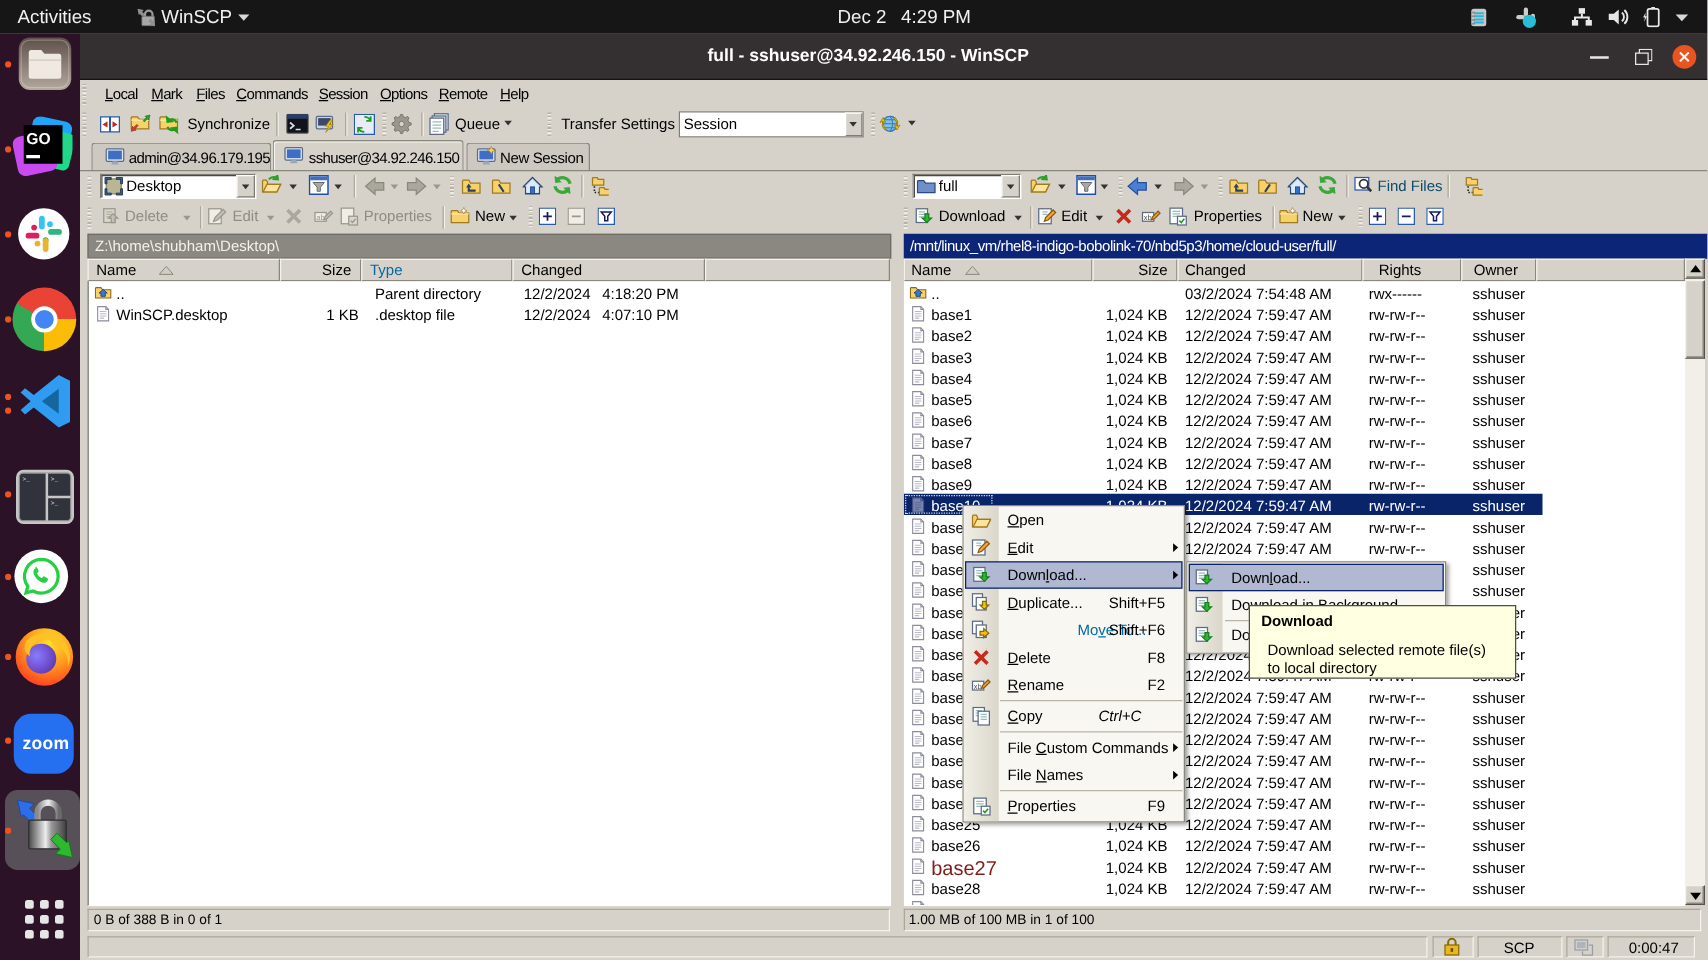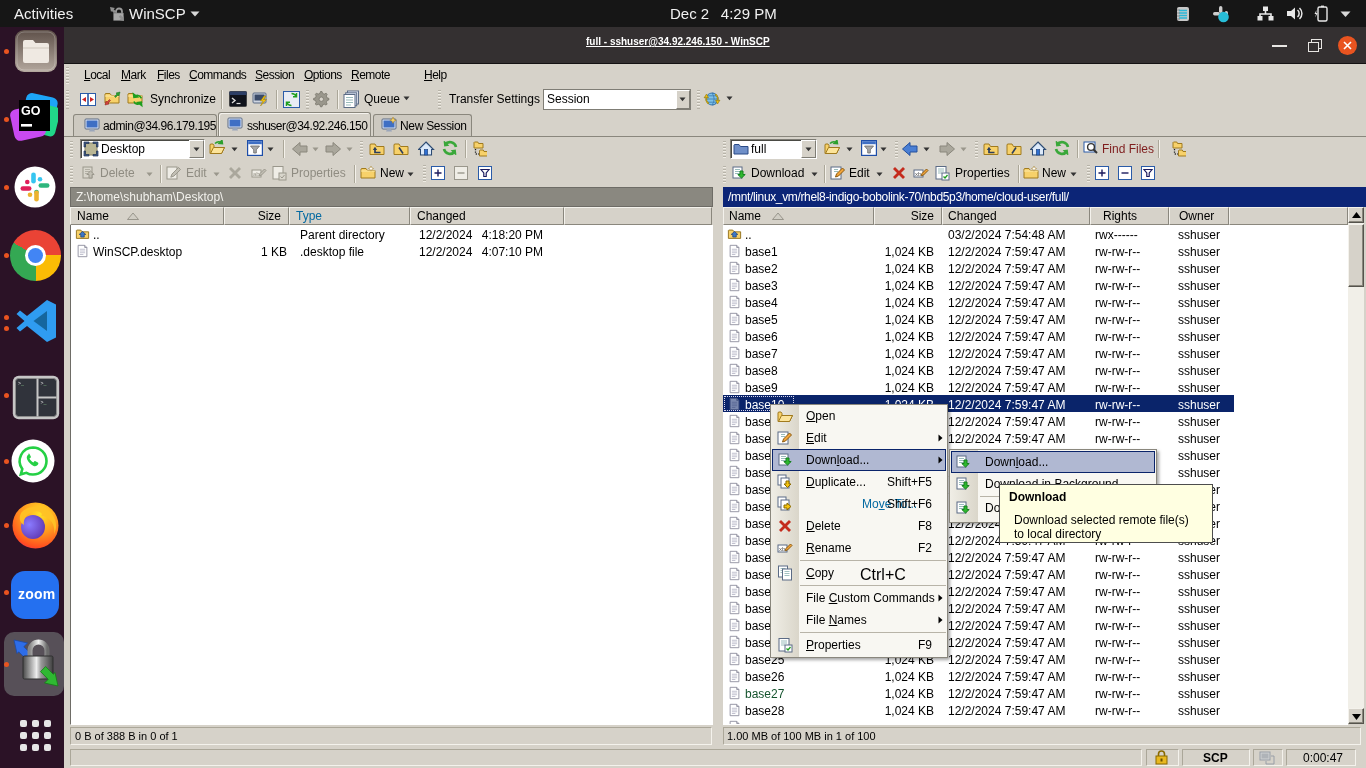--- a/index.html
+++ b/index.html
@@ -162,40 +162,40 @@
     <rect x="12" y="0" width="7" height="7" rx="2" fill="#e6e6e6"></rect>
     <rect x="24" y="0" width="7" height="7" rx="2" fill="#e6e6e6"></rect>
     <rect x="0" y="12" width="7" height="7" rx="2" fill="#e6e6e6"></rect>
     <rect x="12" y="12" width="7" height="7" rx="2" fill="#e6e6e6"></rect>
     <rect x="24" y="12" width="7" height="7" rx="2" fill="#e6e6e6"></rect>
     <rect x="0" y="24" width="7" height="7" rx="2" fill="#e6e6e6"></rect>
     <rect x="12" y="24" width="7" height="7" rx="2" fill="#e6e6e6"></rect>
     <rect x="24" y="24" width="7" height="7" rx="2" fill="#e6e6e6"></rect>
   </svg>
 <div style="position:absolute;left:64px;top:27px;width:1302px;height:37px;background:#343031;border-bottom:1px solid #141213;z-index:10;"></div>
-<div style="position:absolute;left:586px;top:36px;white-space:pre;font-size:10px;font-weight:bold;color:#fff;z-index:11;text-decoration:underline;">full - sshuser@34.92.246.150 - WinSCP</div>
+<div style="position:absolute;left:566px;top:36px;white-space:pre;font-size:14px;font-weight:bold;color:#fff;z-index:11;">full - sshuser@34.92.246.150 - WinSCP</div>
 <div style="position:absolute;left:1272px;top:45px;width:15px;height:2px;background:#e8e6e3;z-index:11;"></div>
 <svg style="position:absolute;left:1308px;top:39px;z-index:11;" width="14" height="13" viewBox="0 0 14 13">
     <rect x="3.5" y="0.5" width="10" height="9" fill="none" stroke="#e8e6e3"></rect>
     <rect x="0.5" y="3.5" width="10" height="9" fill="#343031" stroke="#e8e6e3"></rect>
   </svg>
 <div style="position:absolute;left:1338px;top:36px;width:19px;height:19px;background:#e95420;border-radius:50%;z-index:11;"></div>
 <svg style="position:absolute;left:1343px;top:41px;z-index:12;" width="9" height="9" viewBox="0 0 9 9">
     <path d="M1 1 L8 8 M8 1 L1 8" stroke="#fff" stroke-width="1.6"></path>
   </svg>
 <div style="position:absolute;left:64px;top:64px;width:1302px;height:23px;background:#d6d2c9;"></div>
 <div style="position:absolute;left:66px;top:67px;width:3px;height:17px;background:repeating-linear-gradient(to bottom,#b7b3a8 0,#b7b3a8 1px,#efece4 1px,#efece4 2px,#d6d2c9 2px,#d6d2c9 3px);"></div>
 <div style="position:absolute;left:84px;top:68px;white-space:pre;font-size:12px;color:#000;letter-spacing:-0.5px;"><u>L</u>ocal</div>
 <div style="position:absolute;left:121px;top:68px;white-space:pre;font-size:12px;color:#000;letter-spacing:-0.5px;"><u>M</u>ark</div>
 <div style="position:absolute;left:157px;top:68px;white-space:pre;font-size:12px;color:#000;letter-spacing:-0.5px;"><u>F</u>iles</div>
 <div style="position:absolute;left:189px;top:68px;white-space:pre;font-size:12px;color:#000;letter-spacing:-0.5px;"><u>C</u>ommands</div>
 <div style="position:absolute;left:255px;top:68px;white-space:pre;font-size:12px;color:#000;letter-spacing:-0.5px;"><u>S</u>ession</div>
 <div style="position:absolute;left:304px;top:68px;white-space:pre;font-size:12px;color:#000;letter-spacing:-0.5px;"><u>O</u>ptions</div>
 <div style="position:absolute;left:351px;top:68px;white-space:pre;font-size:12px;color:#000;letter-spacing:-0.5px;"><u>R</u>emote</div>
-<div style="position:absolute;left:400px;top:68px;white-space:pre;font-size:12px;color:#000;letter-spacing:-0.5px;margin-left:24px;"><u>H</u>elp</div>
+<div style="position:absolute;left:400px;top:68px;white-space:pre;font-size:12px;color:#000;letter-spacing:-0.5px;"><u>H</u>elp</div>
 <div style="position:absolute;left:64px;top:87px;width:1302px;height:25px;background:#d6d2c9;"></div>
 <div style="position:absolute;left:66px;top:90px;width:3px;height:19px;background:repeating-linear-gradient(to bottom,#b7b3a8 0,#b7b3a8 1px,#efece4 1px,#efece4 2px,#d6d2c9 2px,#d6d2c9 3px);"></div>
 <svg style="position:absolute;left:80px;top:91px;" width="17" height="17" viewBox="0 0 17 17">
     <rect x="0.5" y="2.5" width="15" height="12" fill="#fff" stroke="#2a5ba8"></rect>
     <rect x="7.2" y="2.5" width="1.6" height="12" fill="#2a5ba8"></rect>
     <path d="M2 8.5 L6 6 L6 11 Z M14 8.5 L10 6 L10 11 Z" fill="#c22"></path>
   </svg>
 <svg style="position:absolute;left:104px;top:90px;" width="18" height="18" viewBox="0 0 18 18">
     <path d="M1 4 L1 13 L15 13 L15 5.5 L7.5 5.5 L6 3.5 L1.5 3.5 Z" fill="#f7d16a" stroke="#a07a1e" stroke-width="1"></path>
     <path d="M1 6 L15 6" stroke="#fce9a8" stroke-width="1"></path>
@@ -468,21 +468,21 @@
     <path d="M1.6 1.2 L2.2 6.4 L7.4 5.8 L2.6 1 Z" fill="#3aa83a"></path>
     <path d="M2 9 a6.2 6.2 0 0 0 11 2.4" stroke="#3aa83a" stroke-width="2.6" fill="none"></path>
     <path d="M14.4 14.8 L13.8 9.6 L8.6 10.2 L13.4 15 Z" fill="#3aa83a"></path>
   </svg>
 <div style="position:absolute;left:1077px;top:140px;width:2px;height:18px;border-left:1px solid #aba799;border-right:1px solid #f4f1ea;"></div>
 <svg style="position:absolute;left:1083px;top:140px;" width="16" height="16" viewBox="0 0 16 16">
     <rect x="1" y="2" width="11" height="10" fill="#fff" stroke="#2a5ba8"></rect>
     <circle cx="8" cy="7" r="3.4" fill="none" stroke="#333" stroke-width="1.4"></circle>
     <path d="M10.5 9.5 L14 13" stroke="#333" stroke-width="2"></path>
   </svg>
-<div style="position:absolute;left:1102px;top:142px;white-space:pre;font-size:12px;color:#7f1d1d;">Find Files</div>
+<div style="position:absolute;left:1102px;top:142px;white-space:pre;font-size:12px;color:#0c4a6e;">Find Files</div>
 <div style="position:absolute;left:1158px;top:140px;width:2px;height:18px;border-left:1px solid #aba799;border-right:1px solid #f4f1ea;"></div>
 <svg style="position:absolute;left:1170px;top:141px;" width="16" height="16" viewBox="0 0 16 16">
     <path d="M2 3 L2 8.5 L11 8.5 L11 4 L6.5 4 L5.8 2.5 L2.5 2.5 Z" fill="#f7d16a" stroke="#a07a1e" transform="translate(1,-1.5)"></path>
     <path d="M2 3 L2 8.5 L11 8.5 L11 4 L6.5 4 L5.8 2.5 L2.5 2.5 Z" fill="#f7d16a" stroke="#a07a1e" transform="translate(6.5,6.5)"></path>
     <path d="M4.5 8 L4.5 13 L8 13" stroke="#222" stroke-width="1.3" stroke-dasharray="1.2 1.4" fill="none"></path>
   </svg>
 <div style="position:absolute;left:723px;top:166px;width:3px;height:18px;background:repeating-linear-gradient(to bottom,#b7b3a8 0,#b7b3a8 1px,#efece4 1px,#efece4 2px,#d6d2c9 2px,#d6d2c9 3px);"></div>
 <svg style="position:absolute;left:731px;top:165px;" width="18" height="16" viewBox="0 0 18 16">
     <rect x="2" y="2" width="9" height="11" fill="#fff" stroke="#5b6b85"></rect>
     <path d="M4 4.5 h5 M4 6.5 h5 M4 8.5 h5" stroke="#9bb" stroke-width="1"></path>
@@ -910,21 +910,21 @@
 <div style="position:absolute;left:948px;top:670px;white-space:pre;font-size:12px;color:#000;">12/2/2024 7:59:47 AM</div>
 <div style="position:absolute;left:1095px;top:670px;white-space:pre;font-size:12px;color:#000;">rw-rw-r--</div>
 <div style="position:absolute;left:1178px;top:670px;white-space:pre;font-size:12px;color:#000;">sshuser</div>
 <svg style="position:absolute;left:727px;top:686px;" width="15" height="14" viewBox="0 0 16 16">
     <g opacity="1">
       <path d="M3 1.5 L10.5 1.5 L13 4 L13 14.5 L3 14.5 Z" fill="#fff" stroke="#8c8c9c" stroke-width="1"></path>
       <path d="M10.5 1.5 L10.5 4 L13 4" fill="none" stroke="#8c8c9c" stroke-width="1"></path>
       <path d="M5 6 h6 M5 8 h6 M5 10 h6 M5 12 h4" stroke="#b9b9c9" stroke-width="1"></path>
     </g>
   </svg>
-<div style="position:absolute;left:745px;top:687px;white-space:pre;font-size:12px;color:#14532d;">base27</div>
+<div style="position:absolute;left:745px;top:687px;white-space:pre;font-size:16px;color:#7f1d1d;">base27</div>
 <div style="position:absolute;left:870px;top:687px;width:64px;text-align:right;font-size:12px;color:#000;">1,024 KB</div>
 <div style="position:absolute;left:948px;top:687px;white-space:pre;font-size:12px;color:#000;">12/2/2024 7:59:47 AM</div>
 <div style="position:absolute;left:1095px;top:687px;white-space:pre;font-size:12px;color:#000;">rw-rw-r--</div>
 <div style="position:absolute;left:1178px;top:687px;white-space:pre;font-size:12px;color:#000;">sshuser</div>
 <svg style="position:absolute;left:727px;top:703px;" width="15" height="14" viewBox="0 0 16 16">
     <g opacity="1">
       <path d="M3 1.5 L10.5 1.5 L13 4 L13 14.5 L3 14.5 Z" fill="#fff" stroke="#8c8c9c" stroke-width="1"></path>
       <path d="M10.5 1.5 L10.5 4 L13 4" fill="none" stroke="#8c8c9c" stroke-width="1"></path>
       <path d="M5 6 h6 M5 8 h6 M5 10 h6 M5 12 h4" stroke="#b9b9c9" stroke-width="1"></path>
     </g>
@@ -959,21 +959,21 @@
 <div style="position:absolute;left:727px;top:730px;white-space:pre;font-size:11px;color:#000;">1.00 MB of 100 MB in 1 of 100</div>
 <div style="position:absolute;left:64px;top:746px;width:1302px;height:22px;background:#d6d2c9;"></div>
 <div style="position:absolute;left:70px;top:749px;width:1072px;height:17px;border:1px solid;border-color:#aba799 #f4f2ec #f4f2ec #aba799;"></div>
 <div style="position:absolute;left:1146px;top:749px;width:33px;height:17px;border:1px solid;border-color:#aba799 #f4f2ec #f4f2ec #aba799;"></div>
 <svg style="position:absolute;left:1155px;top:750px;" width="14" height="15" viewBox="0 0 14 15">
     <rect x="1" y="6" width="11" height="8" fill="#e8b820" stroke="#8a6a00"></rect>
     <path d="M3.5 6 V4 a3 3 0 0 1 6 0 V6" fill="none" stroke="#8a6a00" stroke-width="1.6"></path>
     <rect x="5.5" y="8.5" width="2" height="3" fill="#6a5000"></rect>
   </svg>
 <div style="position:absolute;left:1182px;top:749px;width:68px;height:17px;border:1px solid;border-color:#aba799 #f4f2ec #f4f2ec #aba799;"></div>
-<div style="position:absolute;left:1203px;top:751px;white-space:pre;font-size:12px;color:#000;font-weight:bold;">SCP</div>
+<div style="position:absolute;left:1203px;top:751px;white-space:pre;font-size:12px;color:#000;">SCP</div>
 <div style="position:absolute;left:1253px;top:749px;width:30px;height:17px;border:1px solid;border-color:#aba799 #f4f2ec #f4f2ec #aba799;"></div>
 <svg style="position:absolute;left:1259px;top:750px;" width="16" height="15" viewBox="0 0 16 15">
     <g opacity="0.5">
       <rect x="1" y="2" width="10" height="8" fill="#cdd4e0" stroke="#5b6b85"></rect>
       <rect x="2.5" y="3.5" width="7" height="5" fill="#8a95a8"></rect>
       <path d="M12 6 h3 v8 h-8 v-3" fill="none" stroke="#5b6b85"></path>
     </g>
   </svg>
 <div style="position:absolute;left:1286px;top:749px;width:70px;height:17px;border:1px solid;border-color:#aba799 #f4f2ec #f4f2ec #aba799;"></div>
 <div style="position:absolute;left:1303px;top:751px;white-space:pre;font-size:12px;color:#000;">0:00:47</div>
@@ -1031,21 +1031,21 @@
 <div style="position:absolute;left:806px;top:541px;white-space:pre;font-size:12px;color:#000;z-index:61;"><u>R</u>ename</div>
 <div style="position:absolute;left:860px;top:541px;width:72px;text-align:right;font-size:12px;color:#000;z-index:61;white-space:pre;">F2</div>
 <div style="position:absolute;left:800px;top:560px;width:146px;height:1px;background:#b8b4a8;z-index:61;"></div>
 <svg style="position:absolute;left:777px;top:565px;z-index:61;" width="16" height="16" viewBox="0 0 16 16">
     <rect x="1.5" y="1" width="9" height="11" fill="#fff" stroke="#5b6b85"></rect>
     <path d="M3.5 3.5 h5 M3.5 5.5 h5 M3.5 7.5 h5" stroke="#9bb" stroke-width="0.9"></path>
     <rect x="5.5" y="4" width="9" height="11" fill="#fff" stroke="#5b6b85"></rect>
     <path d="M7.5 6.5 h5 M7.5 8.5 h5 M7.5 10.5 h5" stroke="#9bb" stroke-width="0.9"></path>
   </svg>
 <div style="position:absolute;left:806px;top:566px;white-space:pre;font-size:12px;color:#000;z-index:61;"><u>C</u>opy</div>
-<div style="position:absolute;left:860px;top:566px;width:72px;text-align:left;font-size:16px;color:#000;z-index:61;white-space:pre;">Ctrl+C</div>
+<div style="position:absolute;left:860px;top:566px;width:72px;text-align:center;font-size:12px;color:#000;z-index:61;white-space:pre;font-style:italic;">Ctrl+C</div>
 <div style="position:absolute;left:800px;top:585px;width:146px;height:1px;background:#b8b4a8;z-index:61;"></div>
 <div style="position:absolute;left:806px;top:591px;white-space:pre;font-size:12px;color:#000;z-index:61;">File <u>C</u>ustom Commands</div>
 <svg style="position:absolute;left:938px;top:594px;z-index:61;" width="5" height="8" viewBox="0 0 5 8">
     <path d="M0.5 0.5 L4.5 4 L0.5 7.5 Z" fill="#000"></path>
   </svg>
 <div style="position:absolute;left:806px;top:613px;white-space:pre;font-size:12px;color:#000;z-index:61;">File <u>N</u>ames</div>
 <svg style="position:absolute;left:938px;top:616px;z-index:61;" width="5" height="8" viewBox="0 0 5 8">
     <path d="M0.5 0.5 L4.5 4 L0.5 7.5 Z" fill="#000"></path>
   </svg>
 <div style="position:absolute;left:800px;top:632px;width:146px;height:1px;background:#b8b4a8;z-index:61;"></div>

